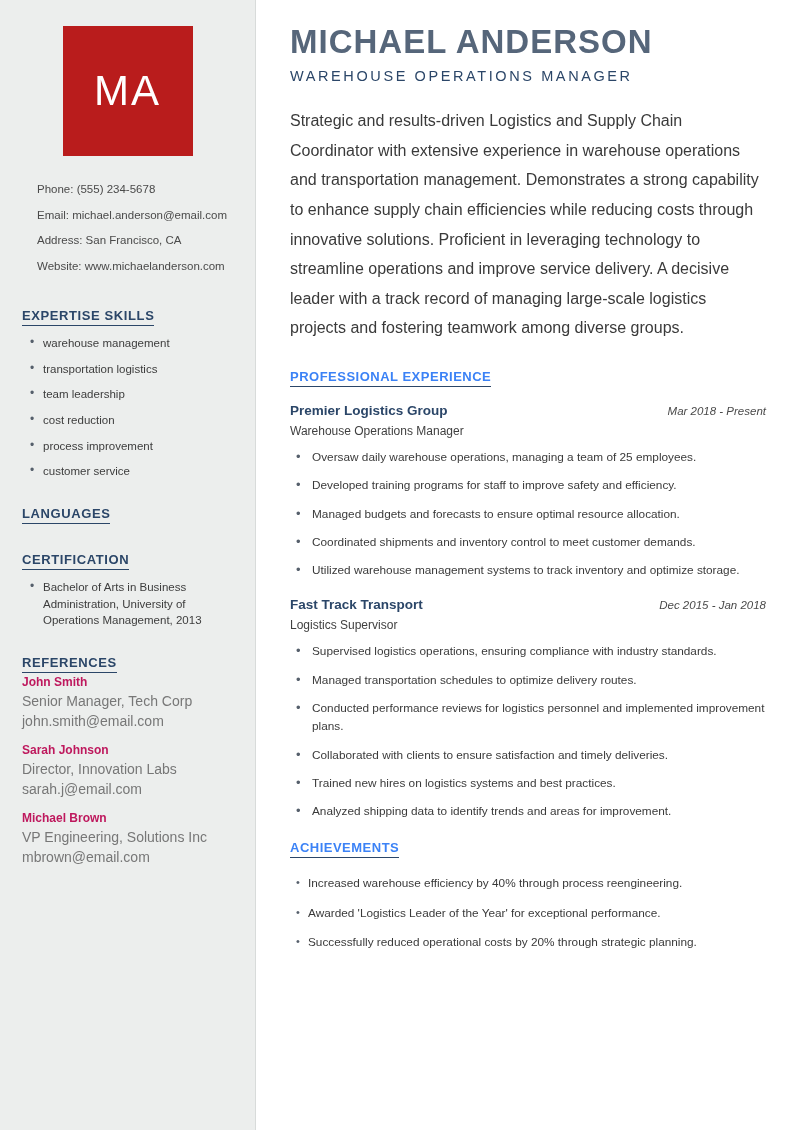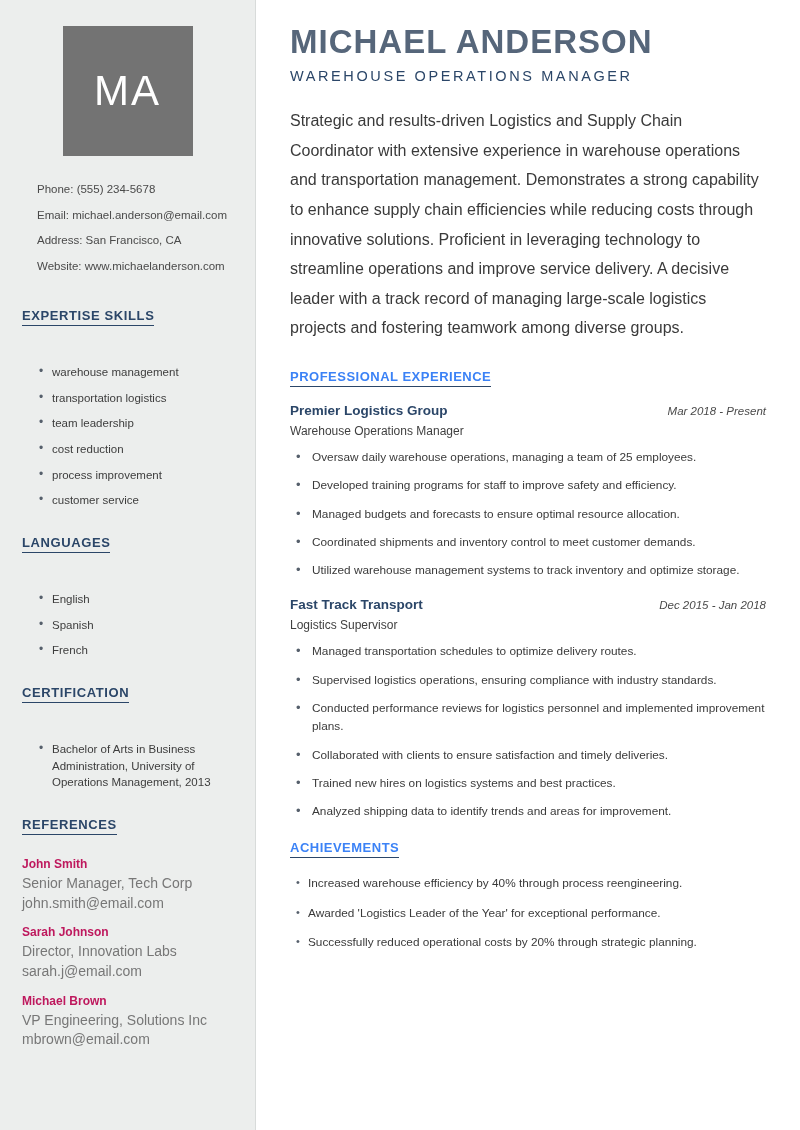--- a/index.html
+++ b/index.html
@@ -31,21 +31,21 @@
     padding: 26px 22px 20px 22px;
   }
   .avatar-wrap {
     display: flex;
     justify-content: center;
     margin-bottom: 26px;
   }
   .avatar {
     width: 130px;
     height: 130px;
-    background: #737373;
+    background: #b91c1c;
     color: #ffffff;
     display: flex;
     align-items: center;
     justify-content: center;
     font-size: 42px;
     letter-spacing: 2px;
     font-weight: 400;
   }
   .contact-list {
     margin-bottom: 30px;
@@ -59,30 +59,30 @@
     word-break: break-word;
   }
   .side-heading {
     font-size: 13px;
     font-weight: bold;
     color: #2b4668;
     letter-spacing: 0.6px;
     border-bottom: 1.5px solid #2b4668;
     display: inline-block;
     padding-bottom: 2px;
-    margin-bottom: 22px;
+    margin-bottom: 2px;
     margin-top: 4px;
     text-align: right;
   }
   .side-section {
     margin-bottom: 22px;
   }
   ul.bullets {
     list-style: none;
-    margin: 16px;
+    margin: 7px;
     padding: 0;
   }
   ul.bullets li {
     position: relative;
     padding-left: 14px;
     font-size: 11.5px;
     color: #3d3d3d;
     line-height: 1.45;
     margin-bottom: 9px;
   }
@@ -226,25 +226,20 @@
         <li>transportation logistics</li>
         <li>team leadership</li>
         <li>cost reduction</li>
         <li>process improvement</li>
         <li>customer service</li>
       </ul>
     </div>
 
     <div class="side-section">
       <div class="side-heading">LANGUAGES</div>
-      <ul class="bullets">
-        <li>English</li>
-        <li>Spanish</li>
-        <li>French</li>
-      </ul>
     </div>
 
     <div class="side-section">
       <div class="side-heading">CERTIFICATION</div>
       <ul class="bullets">
         <li>Bachelor of Arts in Business Administration, University of Operations Management, 2013</li>
       </ul>
     </div>
 
     <div class="side-section">
@@ -296,22 +291,22 @@
         </ul>
       </div>
 
       <div class="job-block">
         <div class="job-row">
           <span class="company">Fast Track Transport</span>
           <span class="dates">Dec 2015 - Jan 2018</span>
         </div>
         <div class="role">Logistics Supervisor</div>
         <ul class="job-bullets">
+          <li>Supervised logistics operations, ensuring compliance with industry standards.</li>
           <li>Managed transportation schedules to optimize delivery routes.</li>
-          <li>Supervised logistics operations, ensuring compliance with industry standards.</li>
           <li>Conducted performance reviews for logistics personnel and implemented improvement plans.</li>
           <li>Collaborated with clients to ensure satisfaction and timely deliveries.</li>
           <li>Trained new hires on logistics systems and best practices.</li>
           <li>Analyzed shipping data to identify trends and areas for improvement.</li>
         </ul>
       </div>
     </div>
 
     <div class="ach-section">
       <div class="main-heading">ACHIEVEMENTS</div>

